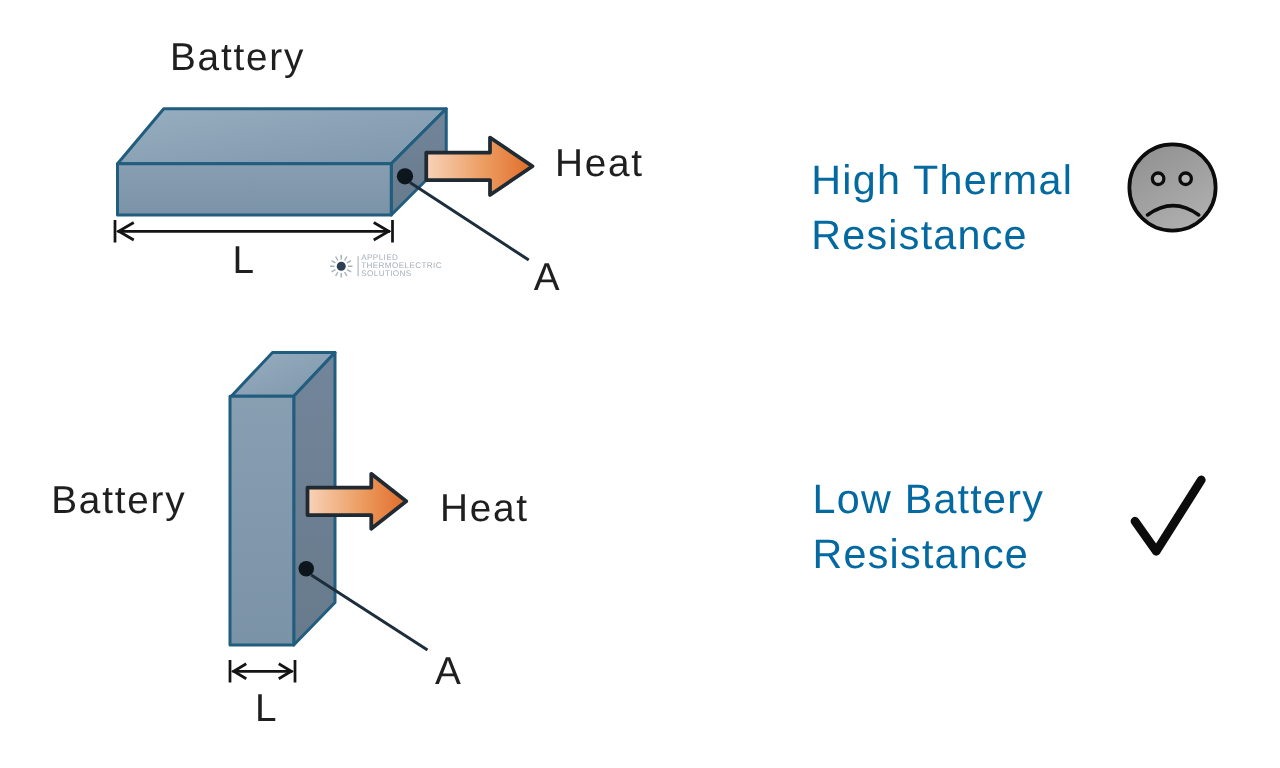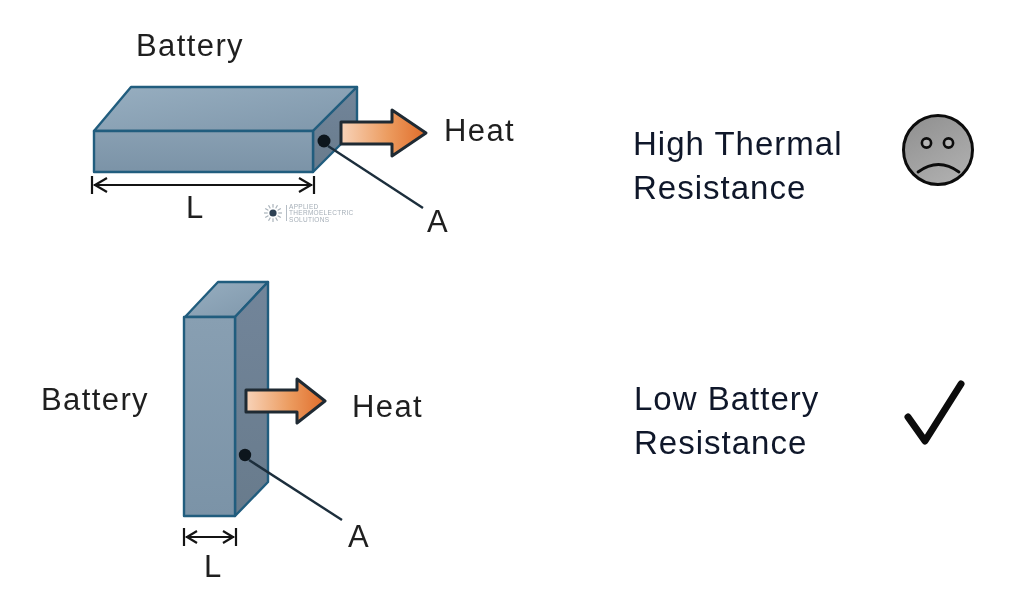--- a/index.html
+++ b/index.html
@@ -6,22 +6,22 @@
   .canvas{
     position:relative;width:1024px;height:614px;background:#ffffff;overflow:hidden;
     font-family:"Liberation Sans","DejaVu Sans",sans-serif;color:#1f1f1f;
   }
   svg.layer{position:absolute;left:0;top:0;width:1024px;height:614px;}
   .lbl{
     position:absolute;font-size:31px;letter-spacing:1.4px;color:#1f1f1f;
     white-space:nowrap;line-height:1.1;
   }
   .rc-text{
-    position:absolute;font-size:33px;letter-spacing:1px;color:#0f172a;
-    line-height:44px;white-space:nowrap;
+    position:absolute;font-size:33px;letter-spacing:1px;color:#0369a1;
+    line-height:44px;white-space:nowrap;margin-left:16px;
   }
   .watermark-text{
     position:absolute;left:289px;top:204px;font-size:6.5px;line-height:6.3px;
     letter-spacing:0.3px;color:#a6afb8;white-space:nowrap;
   }
 </style>
 </head>
 <body>
 
 <div class="canvas">

